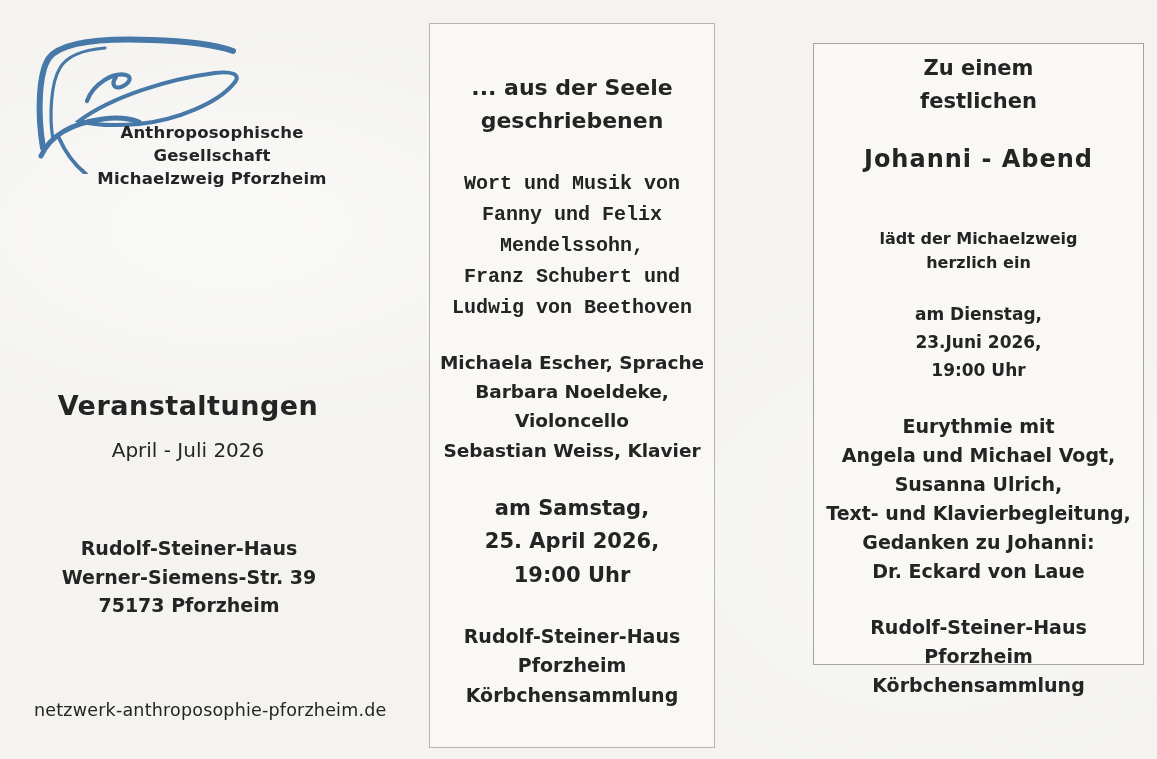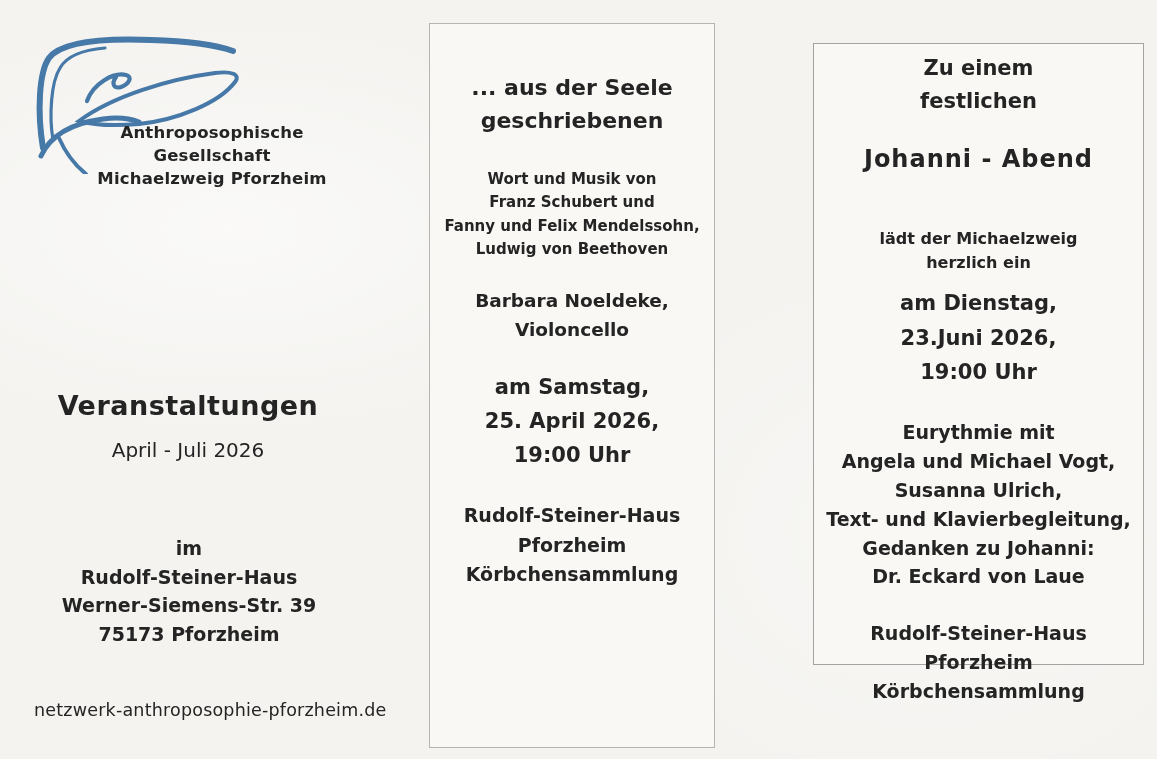--- a/index.html
+++ b/index.html
@@ -25,29 +25,29 @@
 
   
   .event-box{
     box-sizing:border-box;background:#f9f8f5;
     text-align:center;font-weight:700;
   }
   .box-1{left:429px;top:23px;width:286px;height:725px;border:1px solid #b7b5b1;}
   .box-2{left:813px;top:43px;width:331px;height:622px;border:1px solid #a5a39f;}
 
   .e1-title{margin-top:47px;font-size:22px;line-height:1.5;}
-  .e1-program{margin-top:31px;font-size:15px;line-height:1.55;}
+  .e1-program{margin-top:31px;font-size:20px;line-height:1.55;font-family:Liberation Mono, monospace;}
   .e1-performers{margin-top:25px;font-size:18.5px;line-height:1.58;}
   .e1-datetime{margin-top:27px;font-size:21px;line-height:1.6;}
   .e1-location{margin-top:29px;font-size:19px;line-height:1.55;}
 
   .e2-intro{margin-top:8px;font-size:21px;line-height:1.55;}
   .e2-title{margin-top:24px;font-size:24px;line-height:1.5;letter-spacing:1px;}
   .e2-invitation{margin-top:50px;font-size:16px;line-height:1.5;}
-  .e2-datetime{margin-top:11px;font-size:21px;line-height:1.65;}
+  .e2-datetime{margin-top:25px;font-size:17px;line-height:1.65;}
   .e2-performers{margin-top:28px;font-size:19px;line-height:1.52;}
   .e2-location{margin-top:28px;font-size:19px;line-height:1.52;}
 
   .logo{left:26px;top:24px;width:246px;height:150px;}
 </style>
 </head>
 <body>
 
 <svg class="abs logo" viewBox="0 0 240 150" fill="none" stroke="#4678a8" stroke-linecap="round">
   <path d="M14,124 C8,88 10,48 20,34 C32,18 72,14 122,16 C160,17 187,21 204,27" stroke-width="6"></path>
@@ -61,41 +61,42 @@
 <div class="abs ctr org-text">
   <div>Anthroposophische Gesellschaft</div>
   <div>Michaelzweig Pforzheim</div>
 </div>
 
 <div class="abs ctr main-title">Veranstaltungen</div>
 
 <div class="abs ctr date-range">April - Juli 2026</div>
 
 <div class="abs ctr venue">
-  <div>im</div>
   <div>Rudolf-Steiner-Haus</div>
   <div>Werner-Siemens-Str. 39</div>
   <div>75173 Pforzheim</div>
 </div>
 
 <div class="abs website">netzwerk-anthroposophie-pforzheim.de</div>
 
 <div class="abs event-box box-1">
   <div class="e1-title">
     <div>... aus der Seele</div>
     <div>geschriebenen</div>
   </div>
   <div class="e1-program">
     <div>Wort und Musik von</div>
+    <div>Fanny und Felix Mendelssohn,</div>
     <div>Franz Schubert und</div>
-    <div>Fanny und Felix Mendelssohn,</div>
     <div>Ludwig von Beethoven</div>
   </div>
   <div class="e1-performers">
+    <div>Michaela Escher, Sprache</div>
     <div>Barbara Noeldeke, Violoncello</div>
+    <div>Sebastian Weiss, Klavier</div>
   </div>
   <div class="e1-datetime">
     <div>am Samstag,</div>
     <div>25. April 2026,</div>
     <div>19:00 Uhr</div>
   </div>
   <div class="e1-location">
     <div>Rudolf-Steiner-Haus</div>
     <div>Pforzheim</div>
     <div>Körbchensammlung</div>

